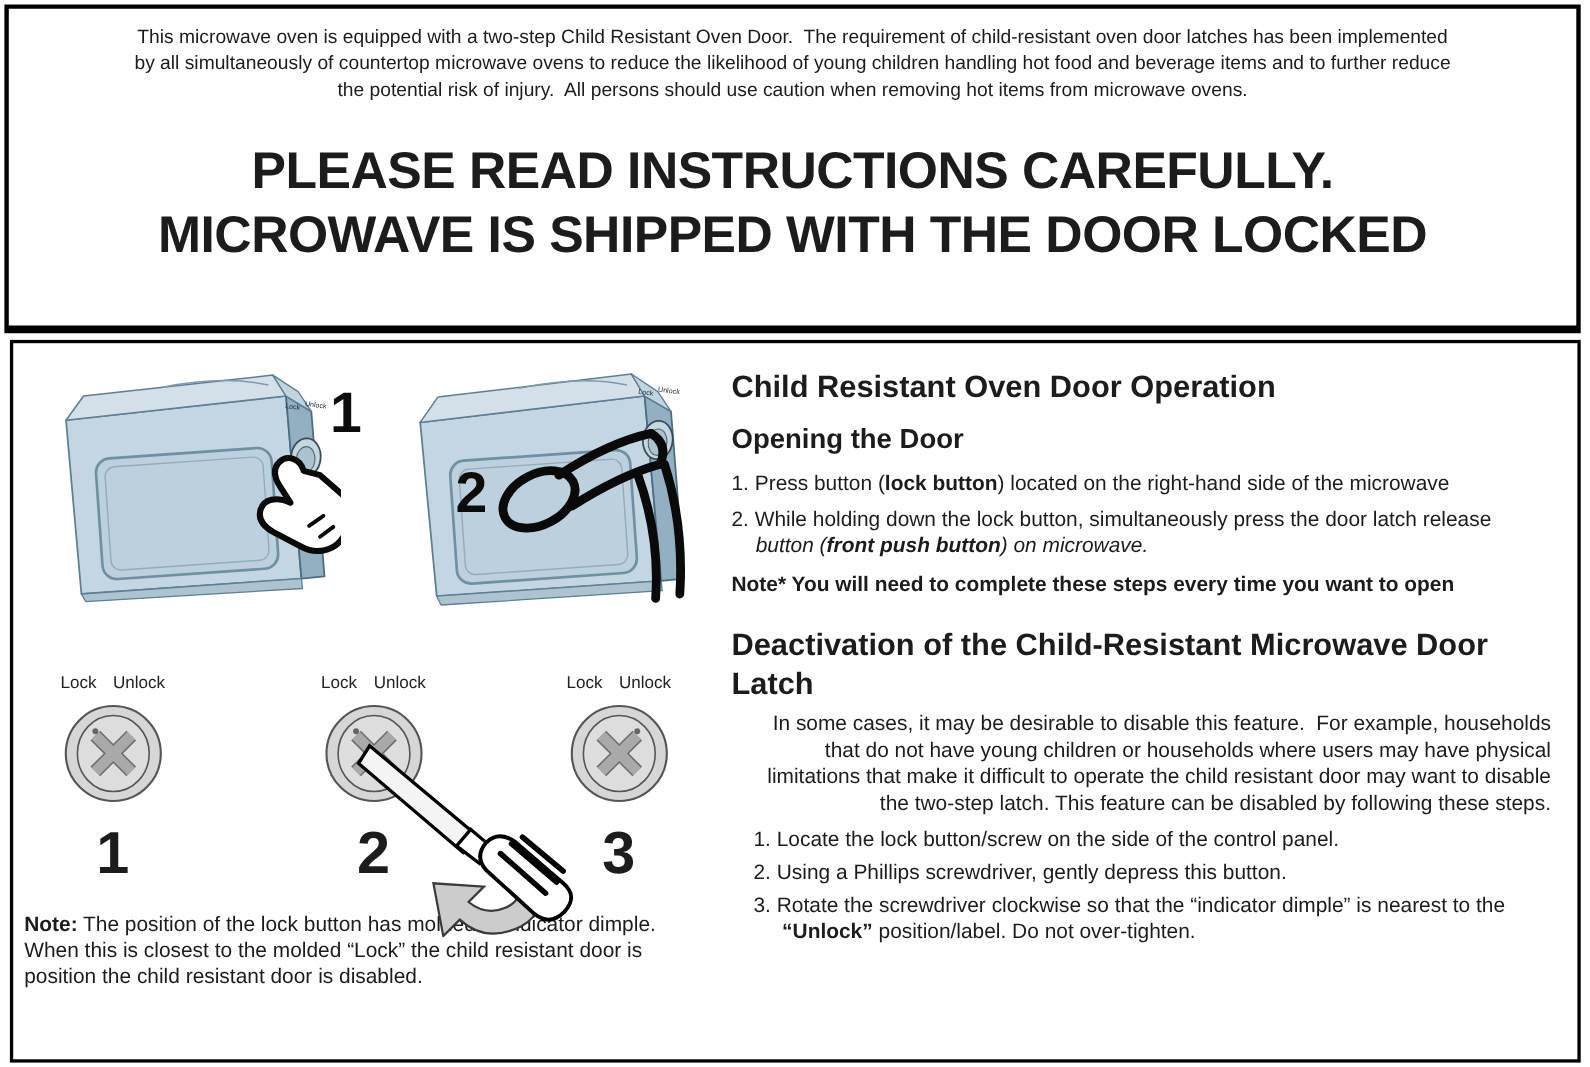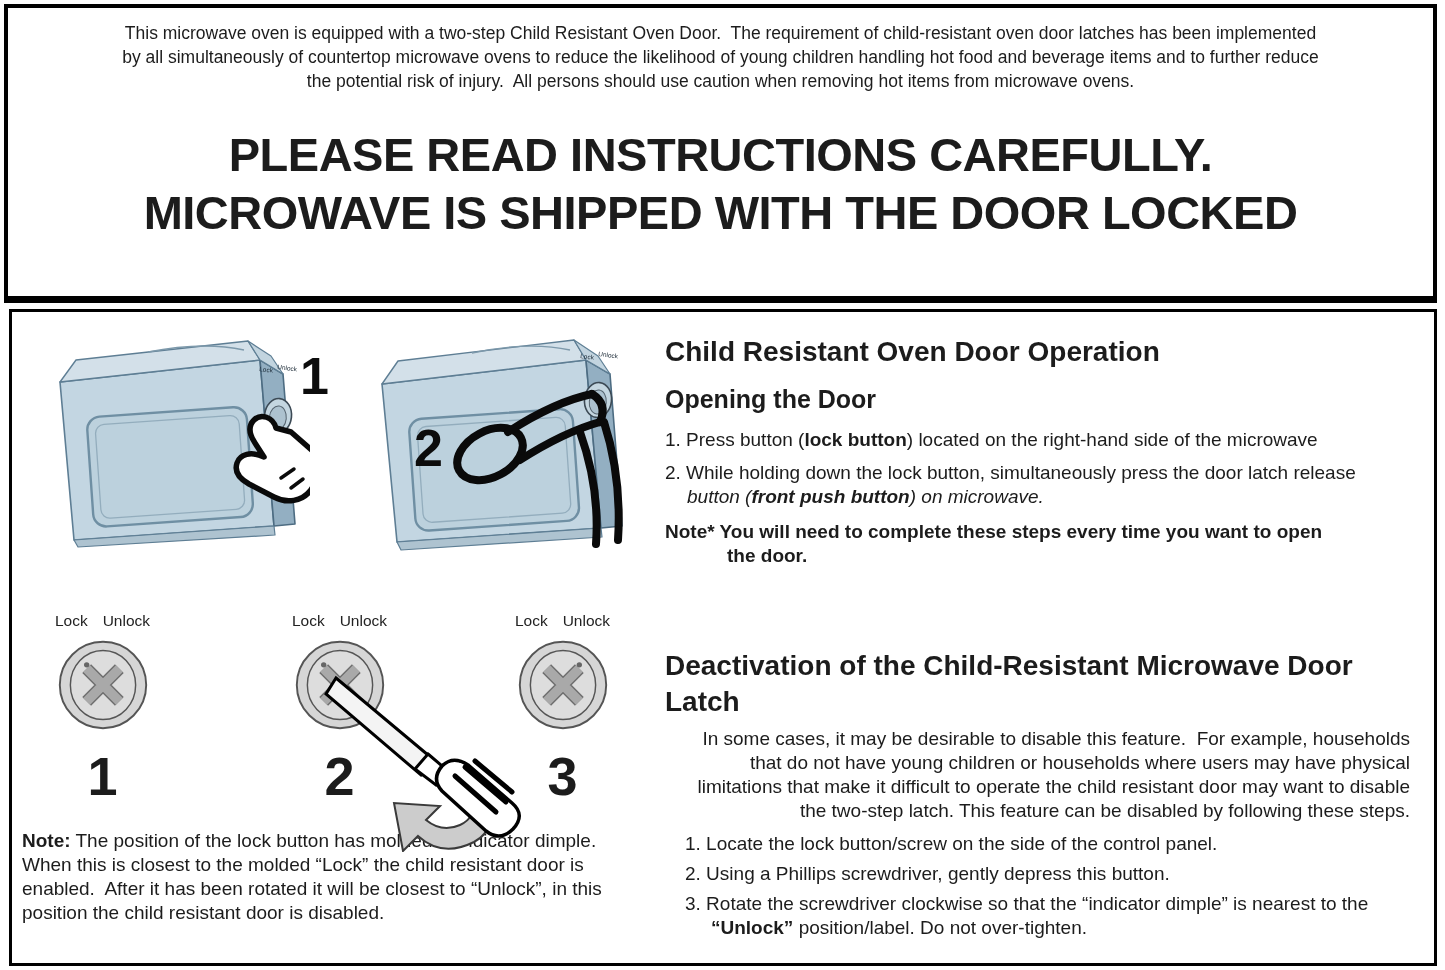--- a/index.html
+++ b/index.html
@@ -29,21 +29,21 @@
 
   .right-col{left:653px;top:22px;width:745px;}
   .h1{font-size:28px;font-weight:bold;line-height:36px;margin:0;}
   .h2{font-size:25px;font-weight:bold;line-height:30px;margin:14px 0 0 0;}
   .body-text{font-size:19px;line-height:24px;}
   .op-step{margin-top:9px;}
   .cont-indent{padding-left:22px;white-space:pre;font-style:italic;}
   .line{white-space:pre;}
   .op-note{margin-top:11px;font-weight:bold;}
   .op-note .line2{padding-left:62px;}
-  .deact-title{margin-top:80px;}
+  .deact-title{margin-top:24px;}
   .deact-intro{margin-top:7px;text-align:right;}
   .deact-list{margin-top:9px;padding-left:20px;}
   .deact-item{margin-top:6px;}
   .deact-item .line2{padding-left:26px;}
   b{font-weight:bold;}
 </style>
 </head>
 <body>
 
 <div class="box top-box">
@@ -173,42 +173,40 @@
     <g stroke="#000" stroke-width="5" stroke-linecap="round">
       <path d="M133 104 L174 140"></path>
       <path d="M143 95 L184 130"></path>
       <path d="M153 89 L190 120"></path>
     </g>
   </svg>
 
   <div class="abs body-text note-left">
     <div class="line"><b>Note:</b><span> The position of the lock button has molded in indicator dimple.</span></div>
     <div class="line">When this is closest to the molded “Lock” the child resistant door is</div>
-    <div class="line">enabled.  After it has been rotated it will be closest to “Unlock”, in this</div>
     <div class="line">position the child resistant door is disabled.</div>
   </div>
 
   <div class="abs right-col">
 
     <div>
       <div class="h1">Child Resistant Oven Door Operation</div>
       <div class="h2">Opening the Door</div>
 
       <div class="body-text op-step" style="margin-top:14px;">
         <span class="line"><span>1. Press button (</span><b>lock button</b><span>) located on the right-hand side of the microwave</span></span>
       </div>
 
       <div class="body-text op-step">
         <div class="line">2. While holding down the lock button, simultaneously press the door latch release</div>
         <div class="cont-indent"><span>button (</span><b>front push button</b><span>) on microwave.</span></div>
       </div>
 
       <div class="body-text op-note">
         <div class="line">Note* You will need to complete these steps every time you want to open</div>
-        <div class="line line2">the door.</div>
       </div>
     </div>
 
     <div>
       <div class="h1 deact-title" style="width:720px;">Deactivation of the Child-Resistant Microwave Door Latch</div>
 
       <div class="body-text deact-intro">
         <div class="line">In some cases, it may be desirable to disable this feature.  For example, households</div>
         <div class="line">that do not have young children or households where users may have physical</div>
         <div class="line">limitations that make it difficult to operate the child resistant door may want to disable</div>

